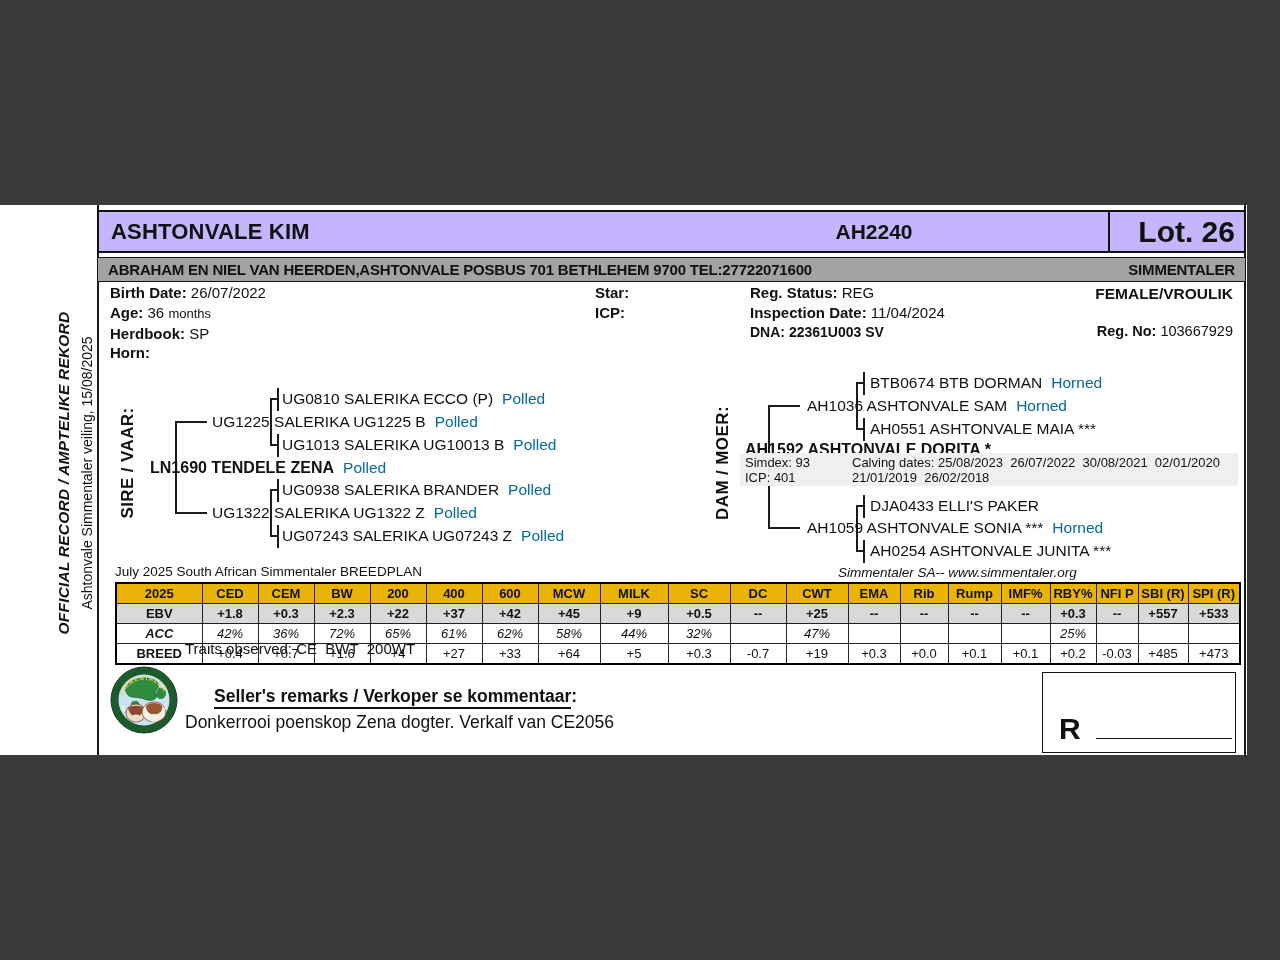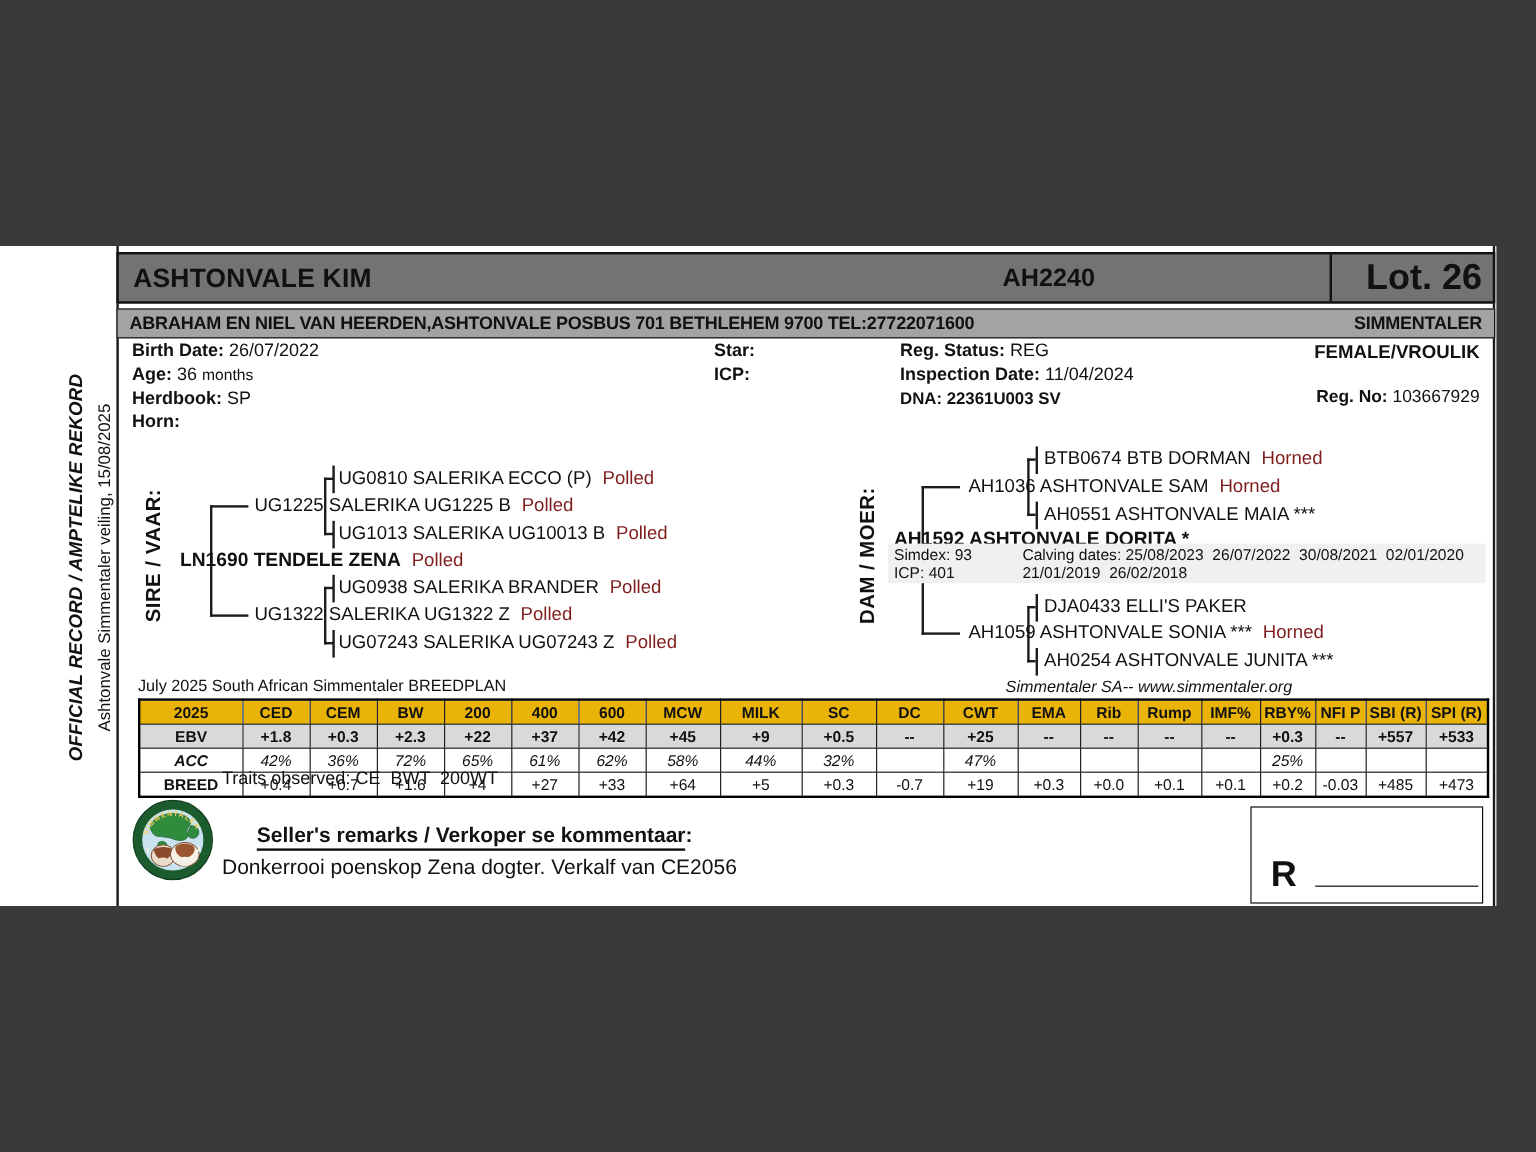--- a/index.html
+++ b/index.html
@@ -7,38 +7,38 @@
   .stage{position:relative;width:1280px;height:960px;background:#3a3a3a;}
   .page{position:absolute;left:0;top:205px;width:1247px;height:550px;background:#ffffff;}
   .doc-frame{position:absolute;left:97px;top:0;width:1149px;height:550px;border-left:2px solid #1a1a1a;border-right:2px solid #1a1a1a;box-sizing:border-box;}
 
   
   .vtext{position:absolute;white-space:nowrap;transform:translate(-50%,-50%) rotate(-90deg);}
   .vtext.official{font-weight:bold;font-style:italic;font-size:15.5px;letter-spacing:.2px;}
   .vtext.event{font-size:14px;}
 
   
-  .titlebar{position:absolute;left:97px;top:5px;width:1149px;height:43px;background:#737373;border:2px solid #111;box-sizing:border-box;}
+  .titlebar{position:absolute;left:97px;top:5px;width:1149px;height:43px;background:#c4b5fd;border:2px solid #111;box-sizing:border-box;}
   .title-name{position:absolute;left:12px;top:0;height:100%;display:flex;align-items:center;font-size:22px;font-weight:bold;letter-spacing:.2px;}
   .title-id{position:absolute;left:640px;width:270px;top:0;height:100%;display:flex;align-items:center;justify-content:center;font-size:21px;font-weight:bold;}
   .lotbox{position:absolute;right:0;top:0;bottom:0;width:136px;border-left:2px solid #111;display:flex;align-items:center;justify-content:flex-end;padding-right:9px;box-sizing:border-box;font-size:30px;font-weight:bold;}
   .ownerbar{position:absolute;left:97px;top:52px;width:1149px;height:25px;background:#a3a3a3;border:1.5px solid #141414;box-sizing:border-box;display:flex;align-items:center;justify-content:space-between;padding:0 10px;font-weight:bold;font-size:15px;letter-spacing:-.2px;}
 
   
   .info{position:absolute;font-size:15px;line-height:19.8px;white-space:nowrap;}
   .lbl{font-weight:bold;}
   .small-unit{font-size:13px;}
   .dna-line{font-size:14px;font-weight:bold;}
   .sex{position:absolute;right:14px;top:80px;font-size:15.5px;font-weight:bold;}
   .regno{position:absolute;right:14px;top:118px;font-size:14.5px;}
 
   
   .pnode{position:absolute;font-size:15.5px;white-space:nowrap;height:19px;line-height:19px;}
   .pnode.main{font-weight:bold;font-size:16px;}
-  .pnode .st{color:#7f1d1d;margin-left:9px;}
+  .pnode .st{color:#0369a1;margin-left:9px;}
   .ln{position:absolute;background:#1c1c1c;}
   .vlabel{position:absolute;font-weight:bold;font-size:17px;letter-spacing:.4px;transform:translate(-50%,-50%) rotate(-90deg);white-space:nowrap;}
   .daminfo{position:absolute;left:740px;top:248px;width:498px;height:33px;background:#f0f0f0;font-size:13px;}
   .daminfo span{position:absolute;white-space:pre;}
 
   
   .bp-caption{position:absolute;left:115px;top:359px;font-size:13.5px;}
   .bp-source{position:absolute;left:838px;top:360px;font-size:13.5px;font-style:italic;}
   table.bp{position:absolute;left:115px;top:377px;width:1110px;border-collapse:collapse;table-layout:fixed;font-size:13px;}
   table.bp th,table.bp td{border:1px solid #222;height:19px;text-align:center;padding:0 1px;overflow:hidden;}

